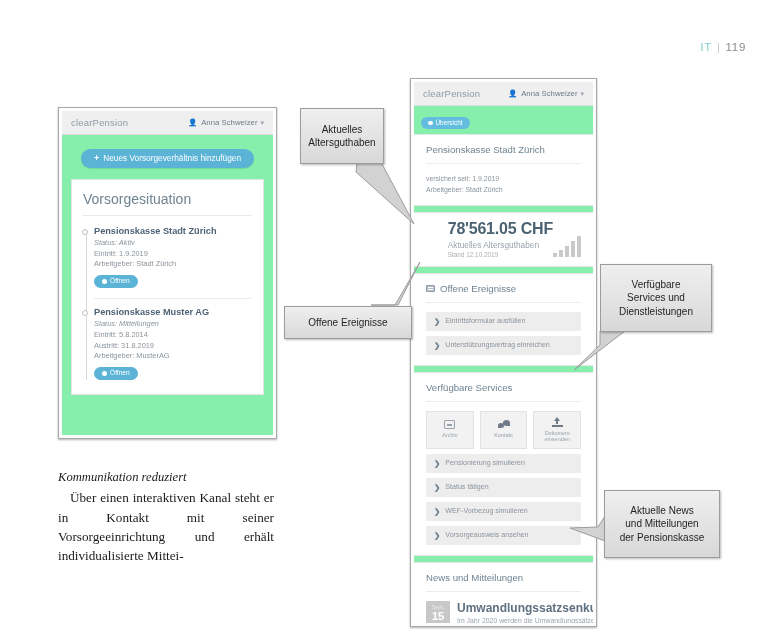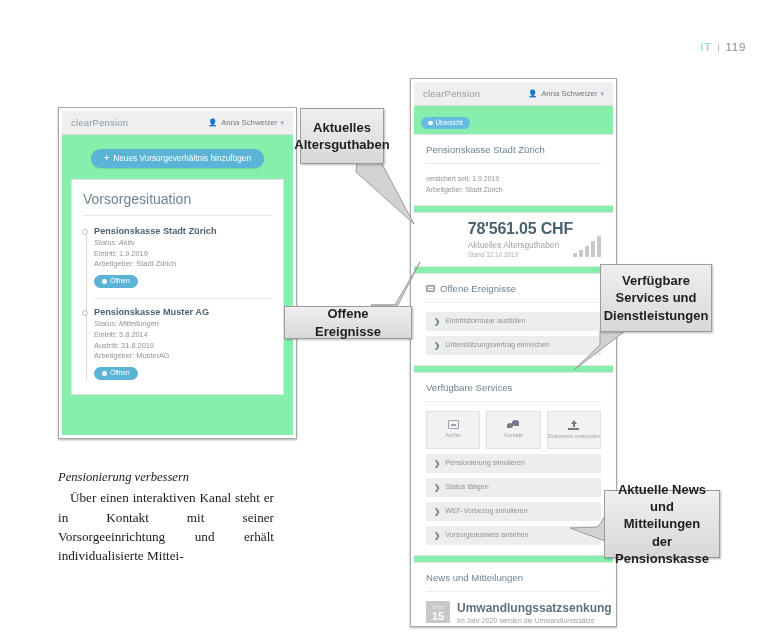--- a/index.html
+++ b/index.html
@@ -23,21 +23,20 @@
     position:absolute;left:58px;top:68px;font-size:14.5px;color:#5cc2bd;
     letter-spacing:.01em;
   }
 
   
   .device{
     position:absolute;background:#fdfdfd;
     border:1px solid #a8a8a8;
     box-shadow:0 1px 2px rgba(0,0,0,.30);
     overflow:hidden;
-    padding-left:20px;
   }
   .device-inner{position:absolute;inset:3px;background:#f4f4f4;overflow:hidden;}
 
   #device-left{left:58px;top:107px;width:217px;height:330px;}
   #device-right{left:410px;top:78px;width:185px;height:547px;}
 
   
   .appbar{
     height:24px;background:#efefef;border-bottom:1px solid #dcdcdc;
     display:flex;align-items:center;justify-content:space-between;
@@ -164,23 +163,23 @@
   .news-body{flex:1;}
   .news-title{font-size:12px;font-weight:bold;color:#5f7080;margin-bottom:1px;}
   .news-txt{font-size:6.9px;color:#9aa3ab;line-height:1.5;}
 
   
   .callout{
     position:absolute;
     background:linear-gradient(#efefef,#d8d8d8);
     border:1px solid #9c9c9c;
     box-shadow:1px 1px 2px rgba(0,0,0,.28);
-    font-size:13px;color:#1f1f1f;text-align:center;
+    font-size:10px;color:#1f1f1f;text-align:center;
     display:flex;align-items:center;justify-content:center;
-    line-height:1.32;box-sizing:border-box;padding:3px 8px;font-weight:bold;
+    line-height:1.32;box-sizing:border-box;padding:3px 8px;
   }
   .leader{position:absolute;pointer-events:none;}
 
   
   .bodytext{
     position:absolute;left:58px;top:455px;width:216px;
     font-family:"Liberation Serif", serif;font-size:13.2px;color:#1a1a1a;
     line-height:1.46;text-align:justify;
   }
   .bodytext p{margin:0;}
@@ -422,17 +421,17 @@
 Dienstleistungen</span>
   </div>
 
   <div class="callout" style="left:604px;top:490px;width:116px;height:68px;">
     <span style="white-space:pre-line">Aktuelle News
 und Mitteilungen
 der Pensionskasse</span>
   </div>
 
   <div class="bodytext">
-    <p class="subhead">Pensionierung verbessern</p>
+    <p class="subhead">Kommunikation reduziert</p>
     <p class="indent">Über einen interaktiven Kanal steht er in Kontakt mit seiner Vorsorgeeinrichtung und erhält individualisierte Mittei-</p>
   </div>
 
 </div>
 
 </body></html>

